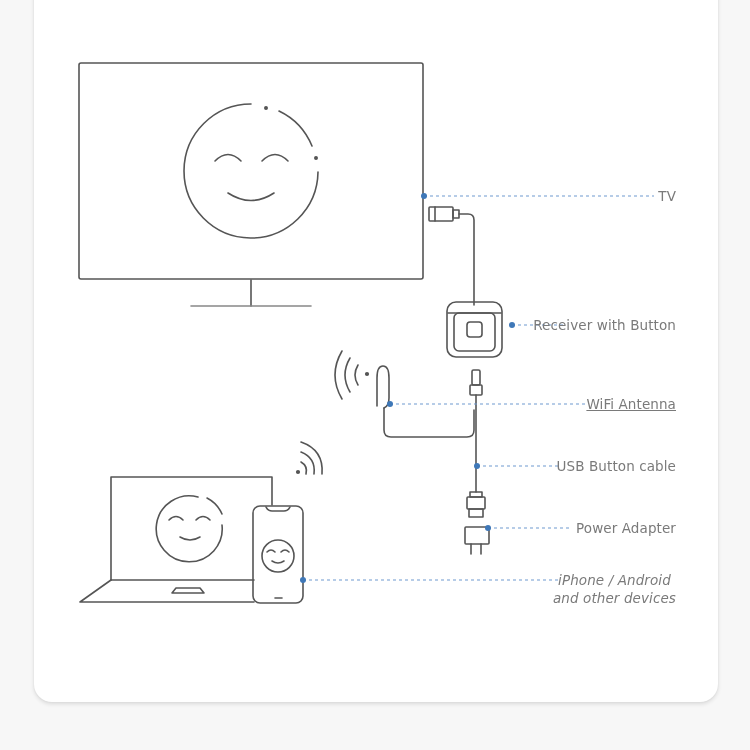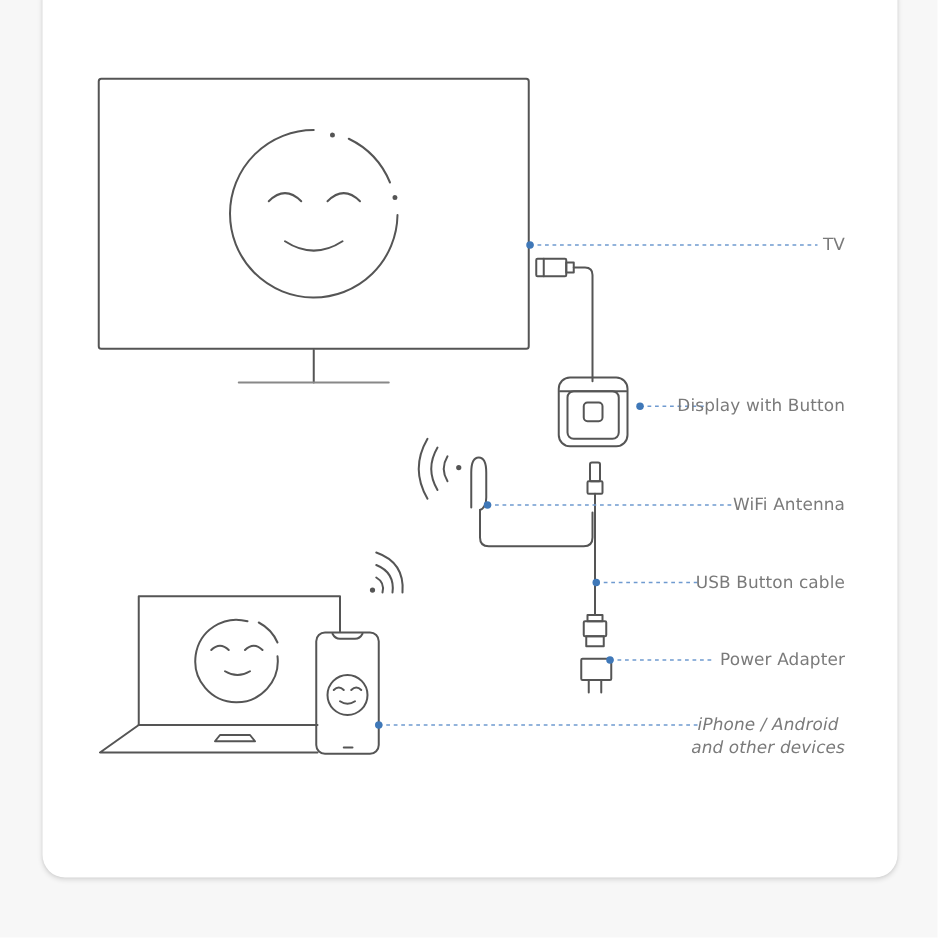--- a/index.html
+++ b/index.html
@@ -113,21 +113,21 @@
     <circle cx="512" cy="325" r="3"></circle>
     <circle cx="390" cy="404" r="3"></circle>
     <circle cx="477" cy="466" r="3"></circle>
     <circle cx="488" cy="528" r="3"></circle>
     <circle cx="303" cy="580" r="3"></circle>
   </g>
 </svg>
 
 <div class="label" style="top:187px;">TV</div>
 <div class="label" style="top:316px;">
-  <div>Display with Button</div>
+  <div>Receiver with Button</div>
 </div>
-<div class="label" style="top:395px;">WiFi Antenna</div>
+<div class="label" style="top:395px;text-decoration:underline;">WiFi Antenna</div>
 <div class="label" style="top:457px;">USB Button cable</div>
 <div class="label" style="top:519px;">Power Adapter</div>
 <div class="label" style="top:571px;font-style:italic;">
   <div>iPhone / Android</div>
   <div>and other devices</div>
 </div>
 
 </body></html>

